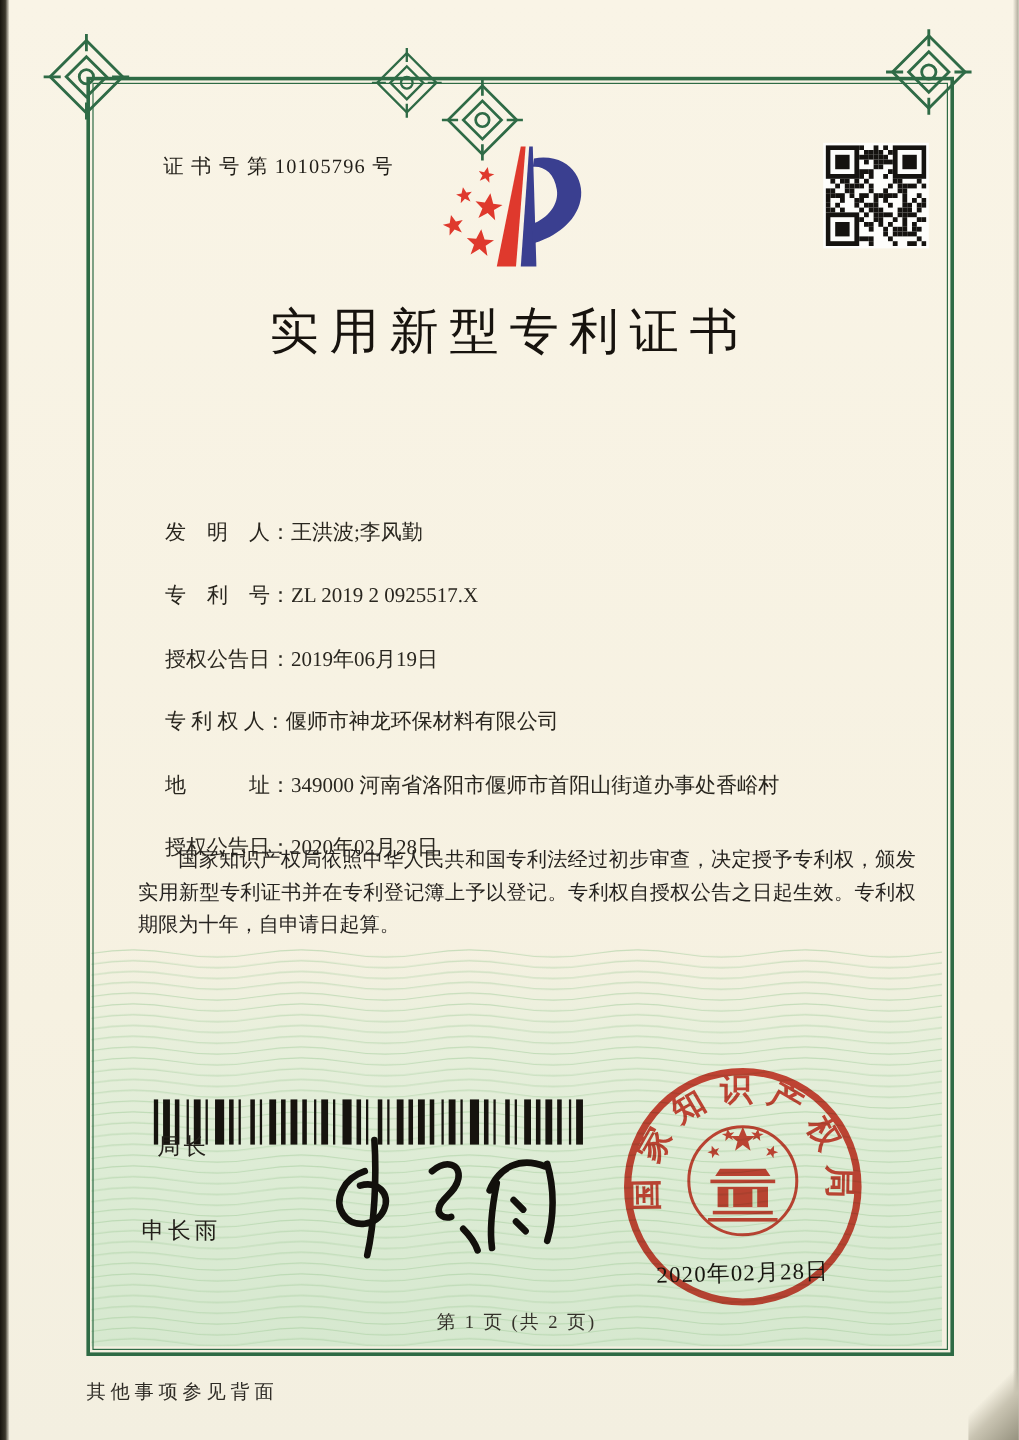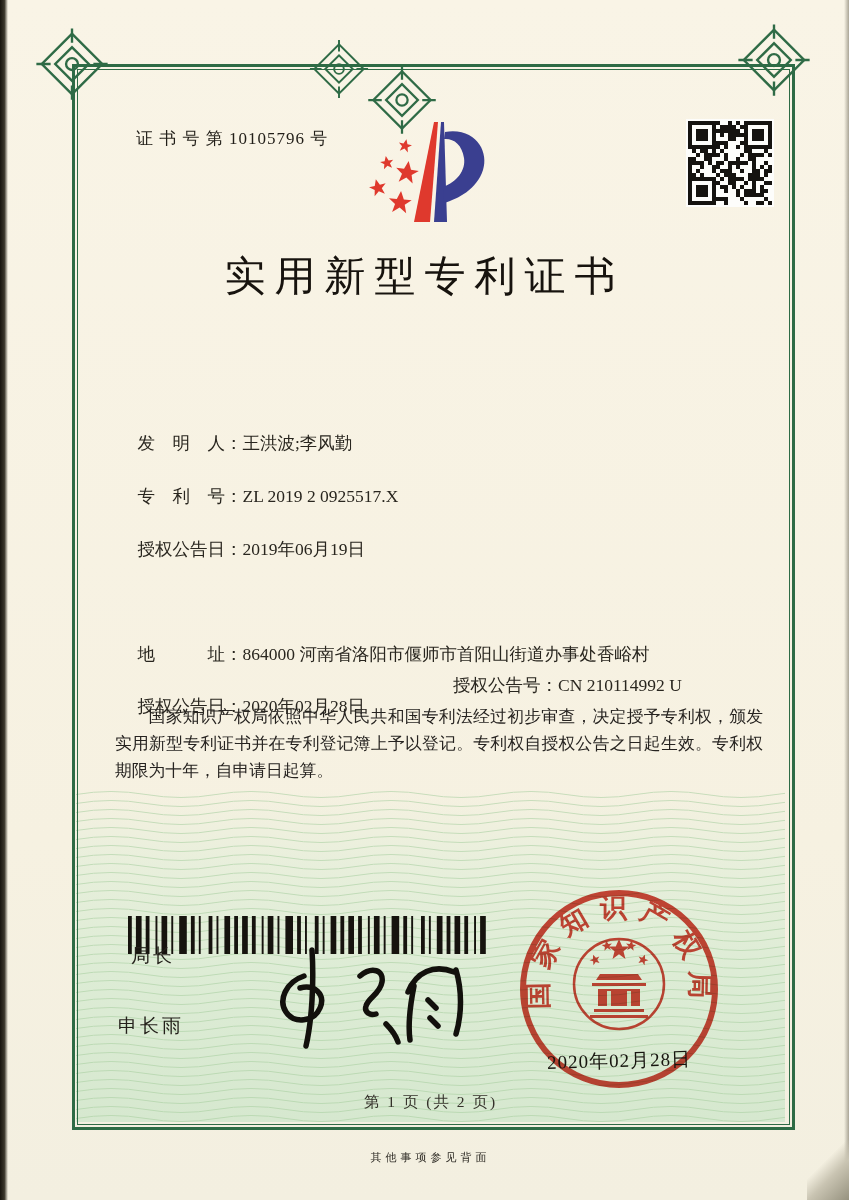--- a/index.html
+++ b/index.html
@@ -52,22 +52,22 @@
   .signer-name{position:absolute;left:118px;top:1013px;font-size:19px;color:#23201a;letter-spacing:3px;}
   .signature{position:absolute;left:248px;top:942px;width:230px;height:120px;}
 
   .seal{position:absolute;left:514px;top:884px;width:210px;height:210px;
     opacity:.93;mix-blend-mode:multiply;}
   .seal-date{position:absolute;left:514px;top:1048px;width:210px;text-align:center;
     font-size:19px;color:#17150f;letter-spacing:1px;transform:rotate(-1.5deg);}
 
   .page-ind{position:absolute;left:72px;top:1092px;width:717px;text-align:center;
     font-size:15.5px;color:#34312a;letter-spacing:2px;}
-  .back-note{position:absolute;left:72px;top:1150px;width:717px;text-align:center;
-    font-size:11px;color:#2e2b25;letter-spacing:4px;}
+  .back-note{position:absolute;left:72px;top:1150px;width:717px;
+    font-size:16px;color:#2e2b25;letter-spacing:4px;}
 </style>
 </head>
 <body>
 
 <div class="paper">
 
   <div class="band">
     <svg class="waves" xmlns="http://www.w3.org/2000/svg">
       <defs>
         <pattern id="wv" width="140" height="9" patternUnits="userSpaceOnUse">
@@ -297,26 +297,28 @@
 
   <div class="field f1">
     <span class="lbl">发　明　人：</span><span class="val">王洪波;李风勤</span>
   </div>
   <div class="field f2">
     <span class="lbl">专　利　号：</span><span class="val">ZL 2019 2 0925517.X</span>
   </div>
   <div class="field f3">
     <span class="lbl">授权公告日：</span><span class="val">2019年06月19日</span>
   </div>
+  <div class="field f4">
+    <span class="lbl">专 利 权 人：</span><span class="val">偃师市神龙环保材料有限公司</span>
+  </div>
   <div class="field f5">
-    <span class="lbl">地　　　址：</span><span class="val">864000 河南省洛阳市偃师市首阳山街道办事处香峪村</span>
+    <span class="lbl">地　　　址：</span><span class="val">349000 河南省洛阳市偃师市首阳山街道办事处香峪村</span>
   </div>
   <div class="field f6">
     <span class="lbl">授权公告日：</span><span class="val">2020年02月28日</span>
-    <span class="grant-pair"><span class="lbl">授权公告号：</span><span class="val">CN 210114992 U</span></span>
   </div>
 
   <div class="body-text">
     <p>国家知识产权局依照中华人民共和国专利法经过初步审查，决定授予专利权，颁发实用新型专利证书并在专利登记簿上予以登记。专利权自授权公告之日起生效。专利权期限为十年，自申请日起算。</p>
   </div>
 
   <div class="barcode">
     <svg id="barcode-svg" viewBox="0 0 362 38" preserveAspectRatio="none" xmlns="http://www.w3.org/2000/svg">
         <rect x="0.0" y="0" width="3.8" height="38" fill="#16130e"></rect>
         <rect x="7.9" y="0" width="5.7" height="38" fill="#16130e"></rect>

